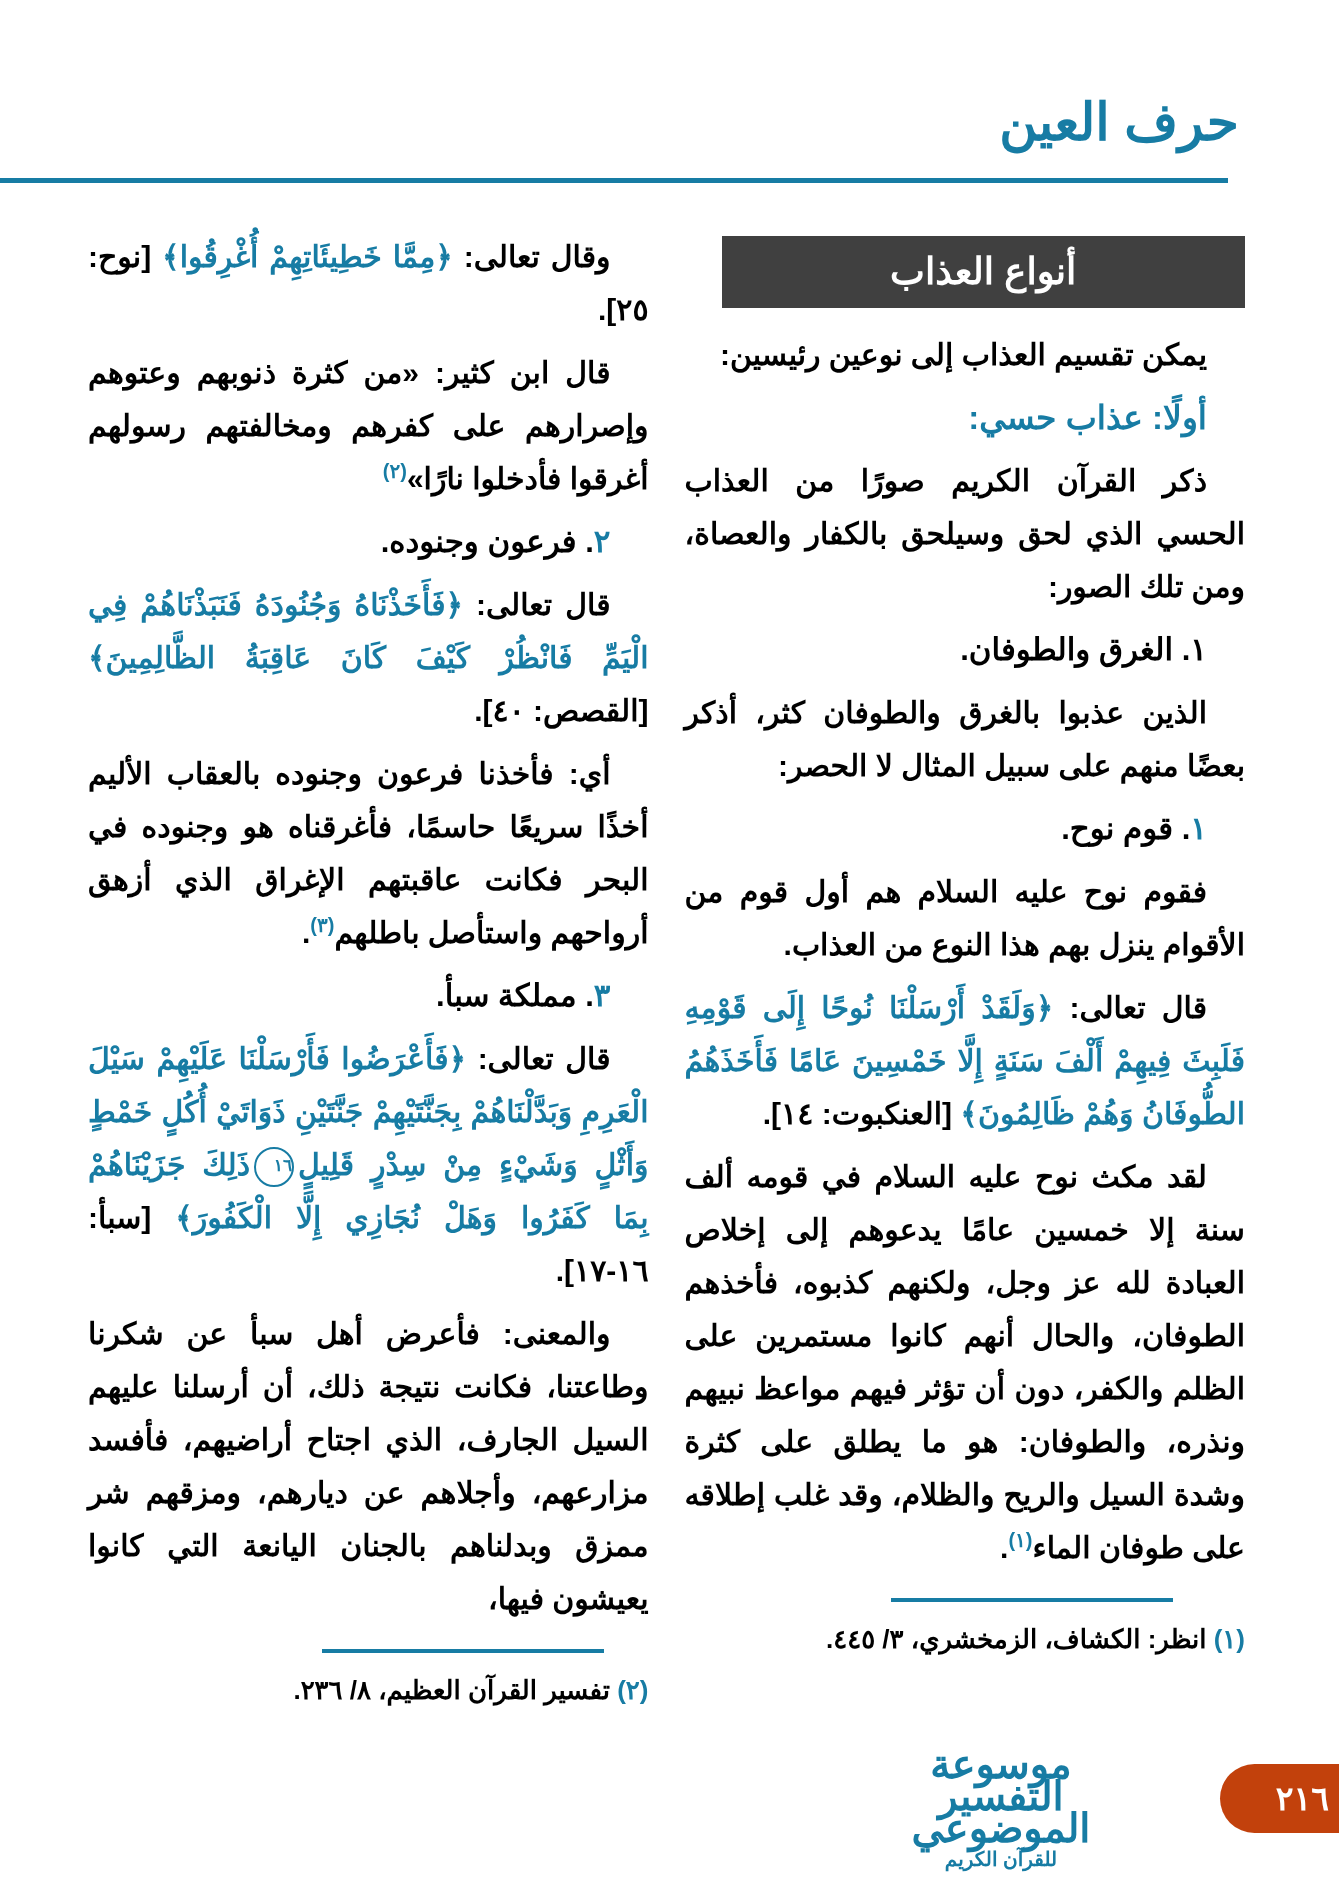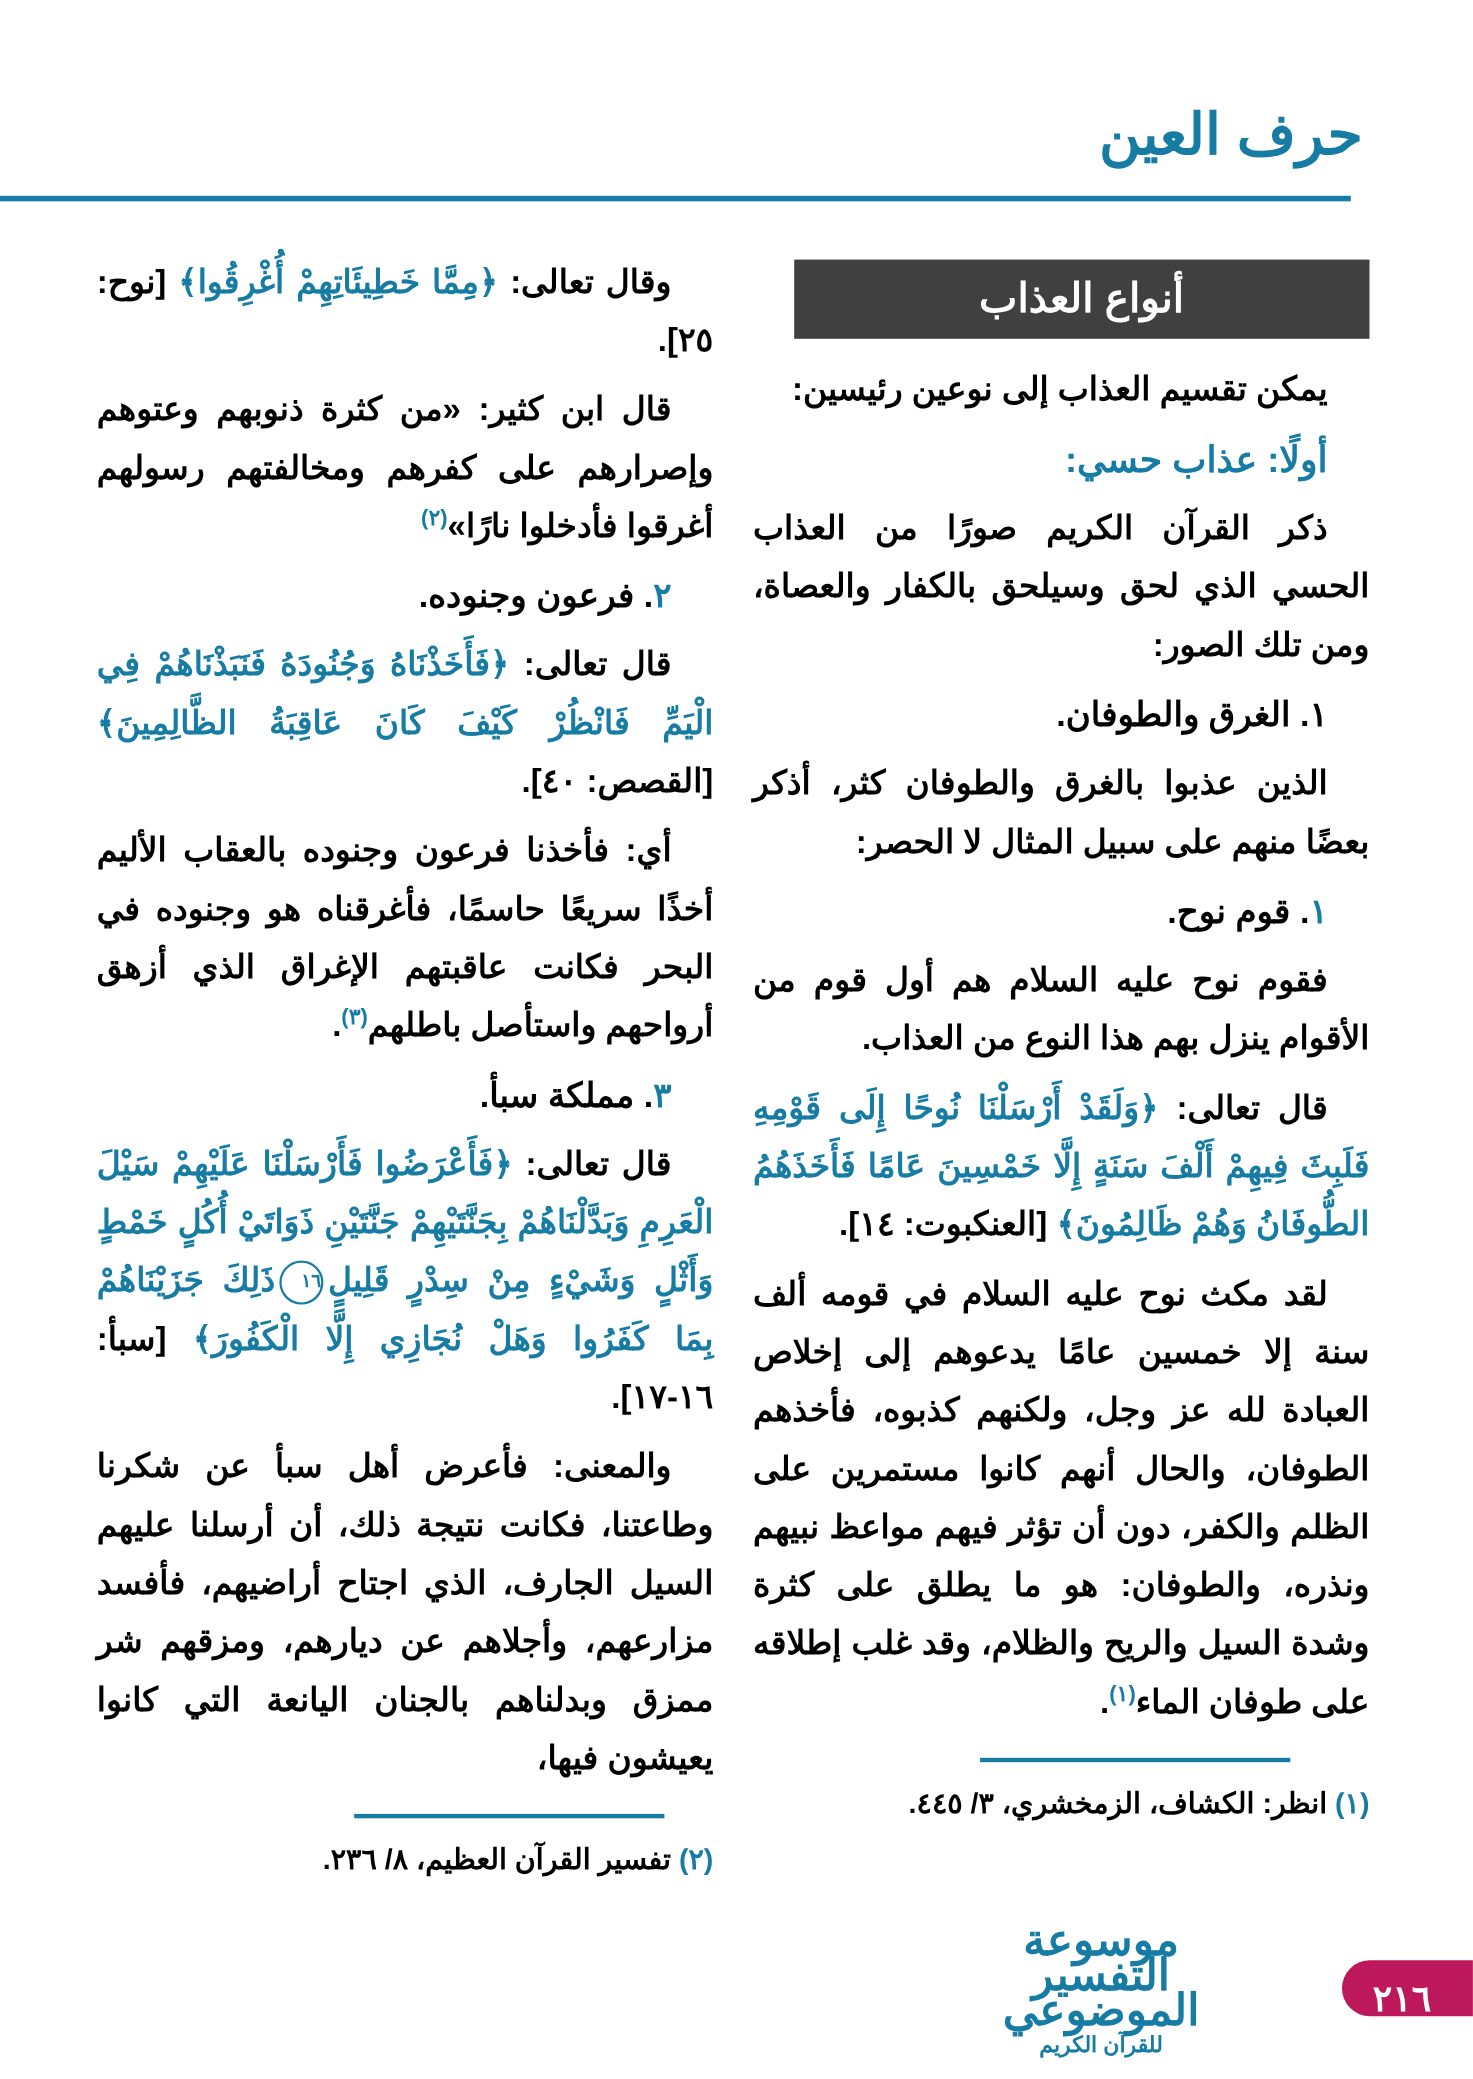--- a/index.html
+++ b/index.html
@@ -70,25 +70,25 @@
   .fn-lead{color:#177ca4;}
   
   .logo{
     position:absolute;right:228px;bottom:16px;width:220px;
     text-align:center;color:#177ca4;font-weight:bold;
   }
   .logo-line1{font-size:40px;line-height:32px;display:block;margin-top:20px;}
   .logo-line2{font-size:20px;line-height:30px;display:block;}
   .page-pill{
     position:absolute;right:0;bottom:57px;
-    width:119px;height:51px;
-    background:#be185d;color:#ffffff;
+    width:119px;height:69px;
+    background:#c2410c;color:#ffffff;
     border-radius:36px 0 0 36px;
     font-size:33px;font-weight:bold;
-    line-height:69px;text-align:center;
+    line-height:69px;text-align:right;
     letter-spacing:10px;text-indent:10px;
   }
 </style>
 </head>
 <body>
 
 <div class="page">
 
   <div class="header-title">حرف العين</div>
   <div class="header-rule"></div>

